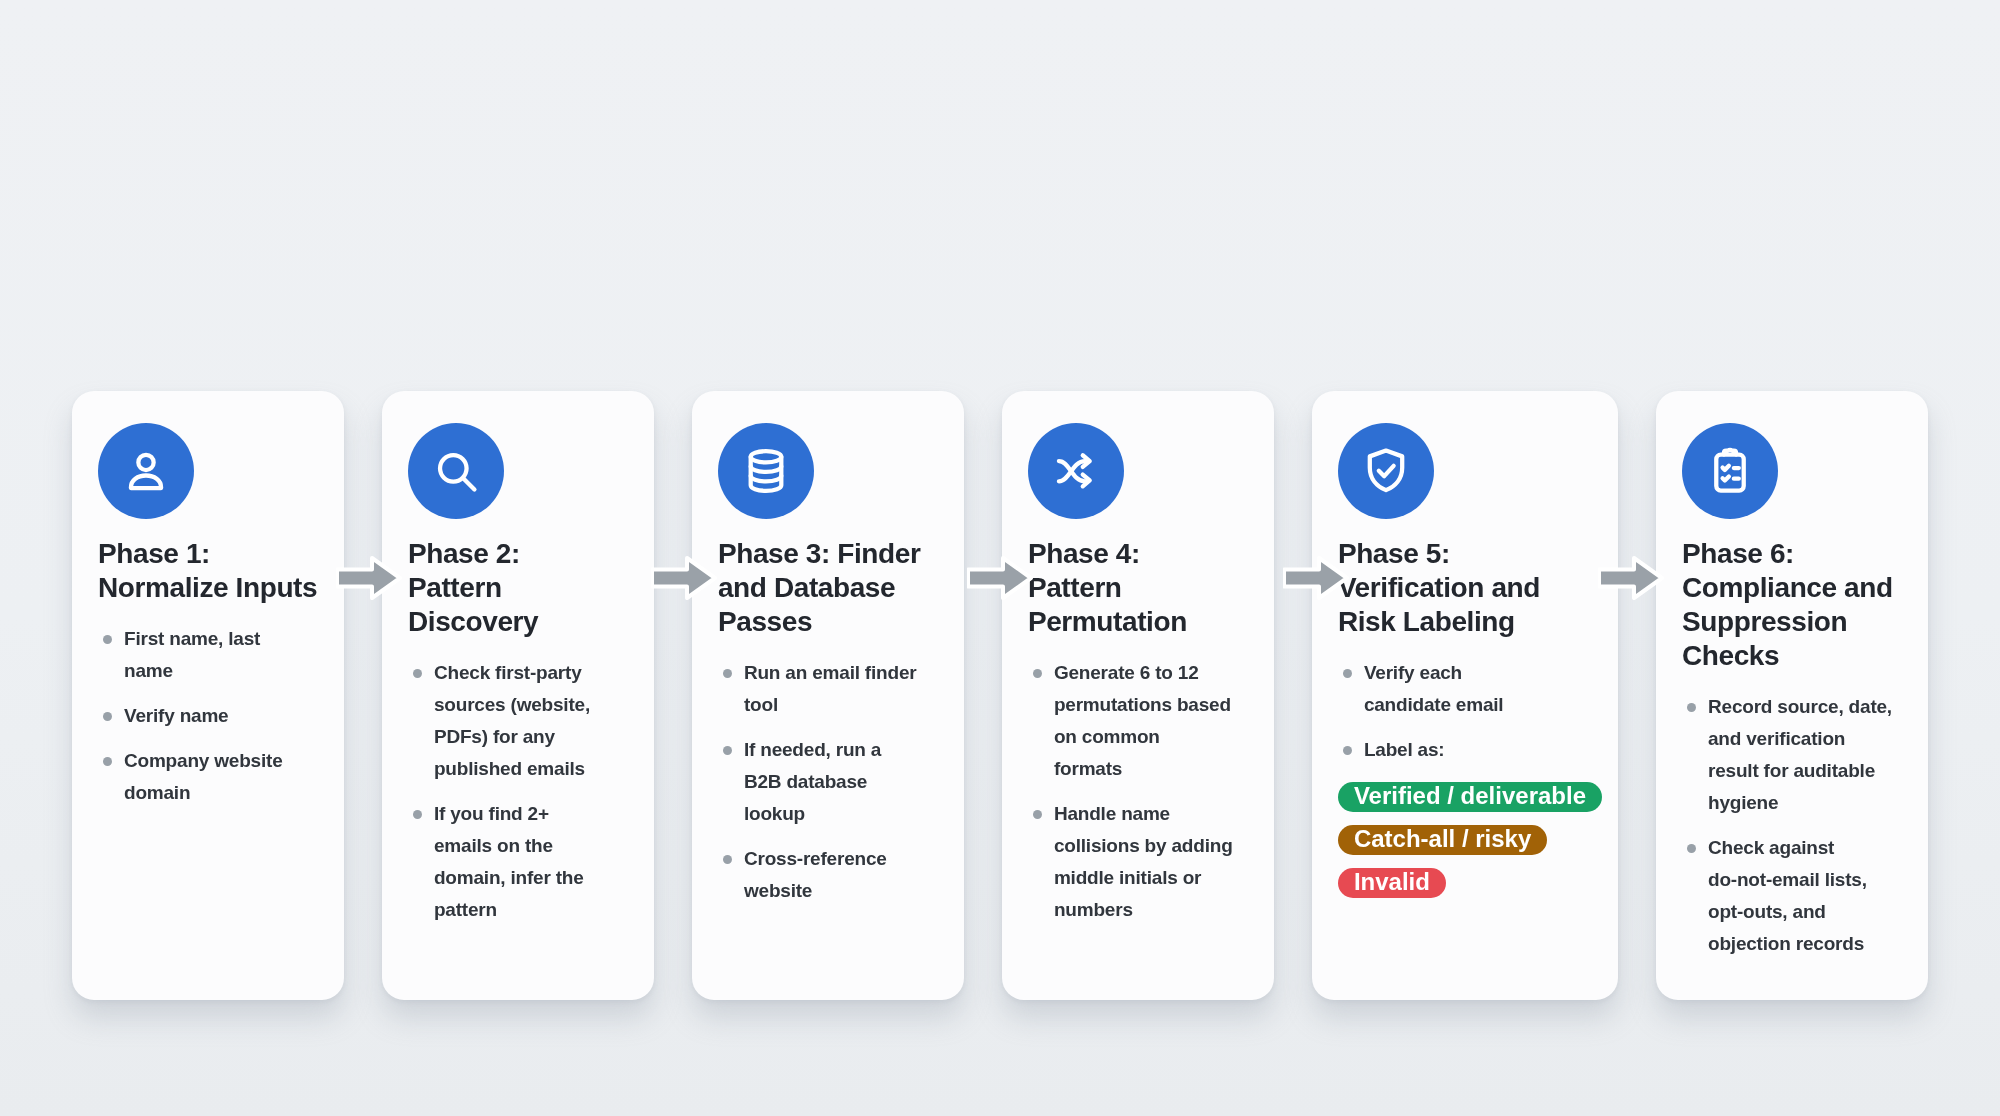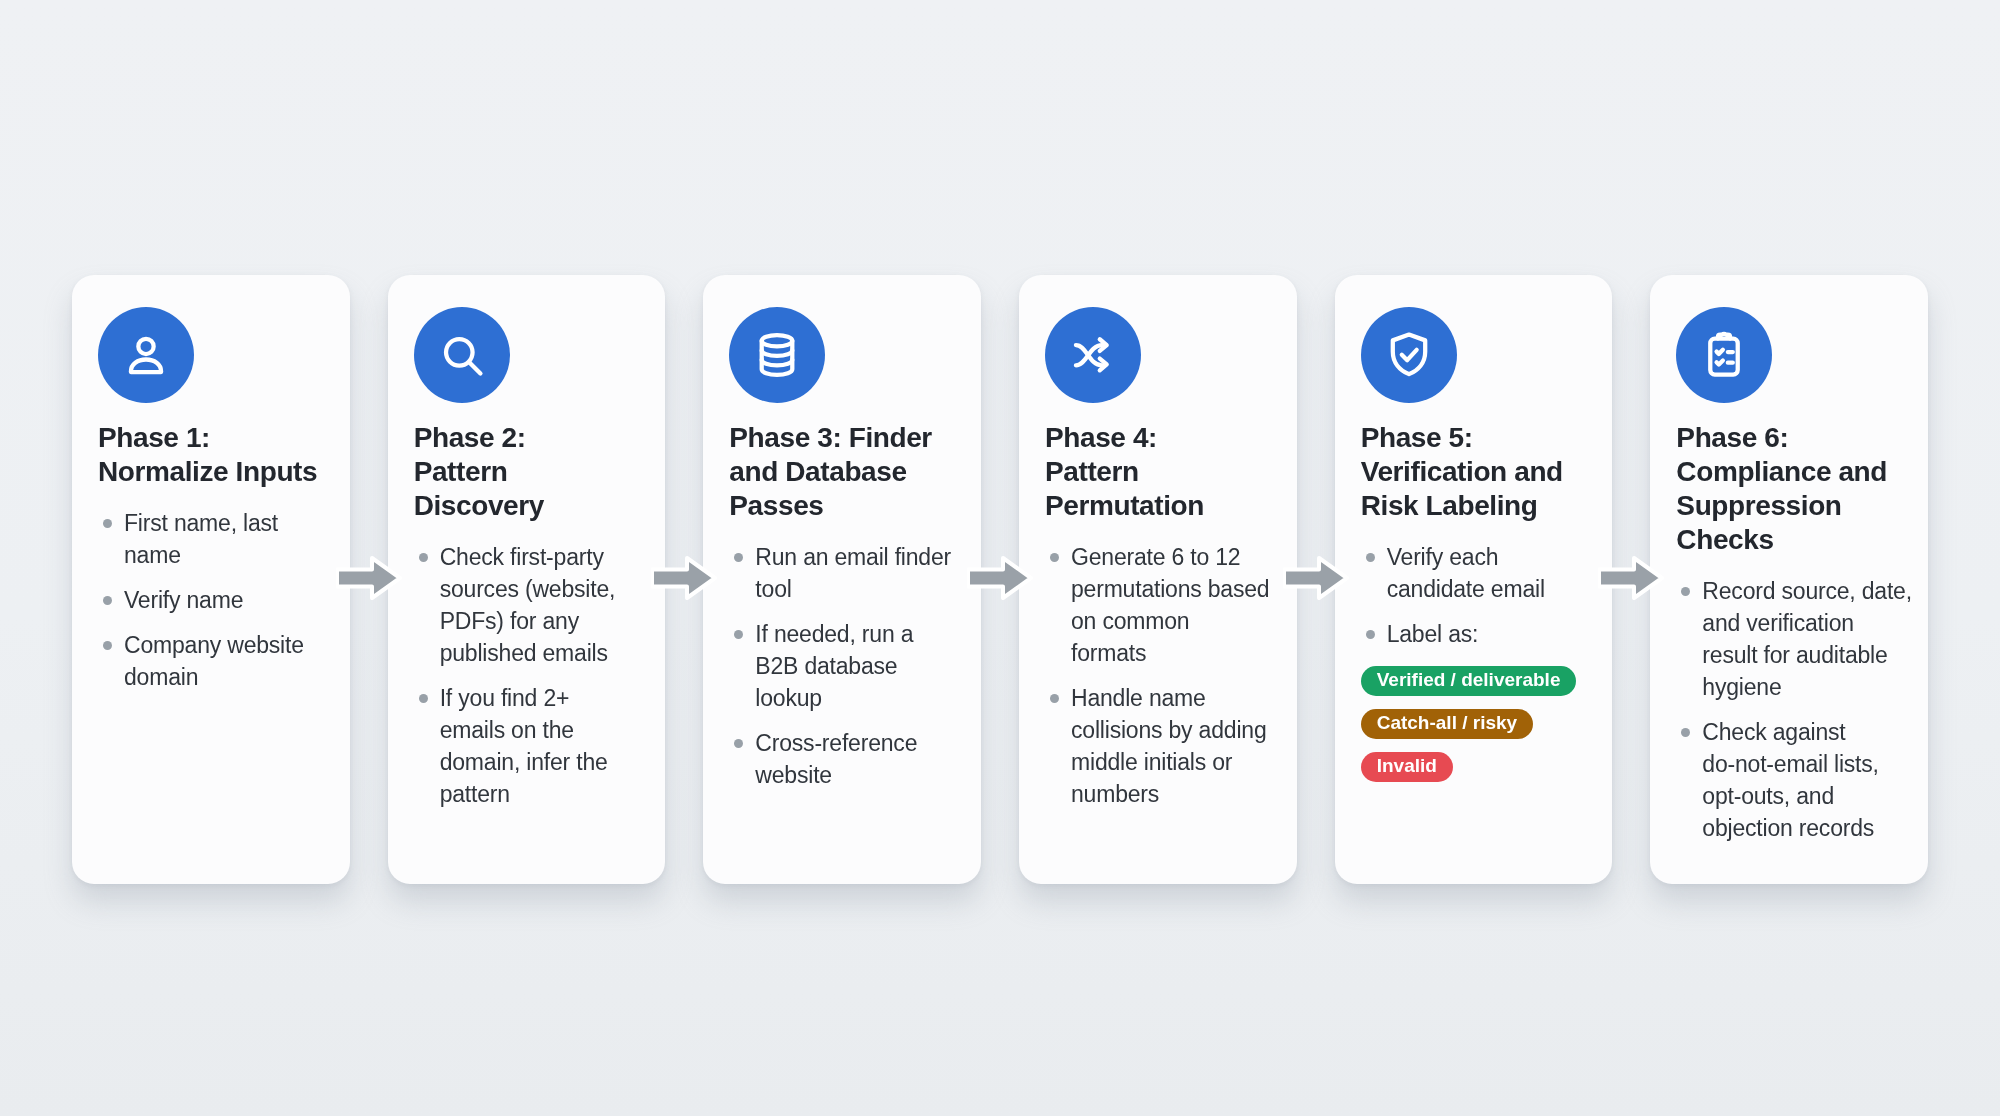--- a/index.html
+++ b/index.html
@@ -10,21 +10,21 @@
     overflow:hidden;
     -webkit-font-smoothing:antialiased;
   }
   .board{
     position:relative;
     box-sizing:border-box;
     width:2000px;height:1116px;
     padding:275px 72px 0 72px;
     display:flex;
     gap:38px;
-    align-items:flex-start;
+    align-items:center;
   }
   .card{
     position:relative;
     flex:1 1 0;
     height:609px;
     box-sizing:border-box;
     background:#fcfcfd;
     border-radius:22px;
     box-shadow:0 18px 28px rgba(141,152,166,.30), 0 2px 5px rgba(120,130,145,.12);
     padding:32px 16px 0 26px;
@@ -41,38 +41,39 @@
     font-size:28px;line-height:34px;font-weight:700;
     letter-spacing:-0.4px;
     color:#23272e;
     white-space:pre-line;
     margin:0 0 18px 0;
   }
   ul.bullets{list-style:none;margin:0;padding:0;}
   ul.bullets li{
     position:relative;
     padding-left:26px;
-    font-size:23px;line-height:32px;
+    font-size:19px;line-height:32px;
     letter-spacing:-0.2px;
     color:#31363d;
     white-space:pre-line;
     margin-bottom:13px;
+    font-weight:bold;
   }
   ul.bullets li::before{
     content:"";
     position:absolute;left:5px;top:12px;
     width:9px;height:9px;border-radius:50%;
     background:#98a0a8;
   }
   .badges{margin-top:16px;}
   .badge{
     display:table;
     border-radius:999px;
     padding:3px 16px 5px 16px;
-    font-size:19px;line-height:22px;font-weight:700;
+    font-size:24px;line-height:22px;font-weight:700;
     color:#ffffff;
     margin-bottom:13px;
     white-space:nowrap;
   }
   .flow-arrow{
     position:absolute;
     top:553px;
     width:66px;height:50px;
     z-index:5;
   }

